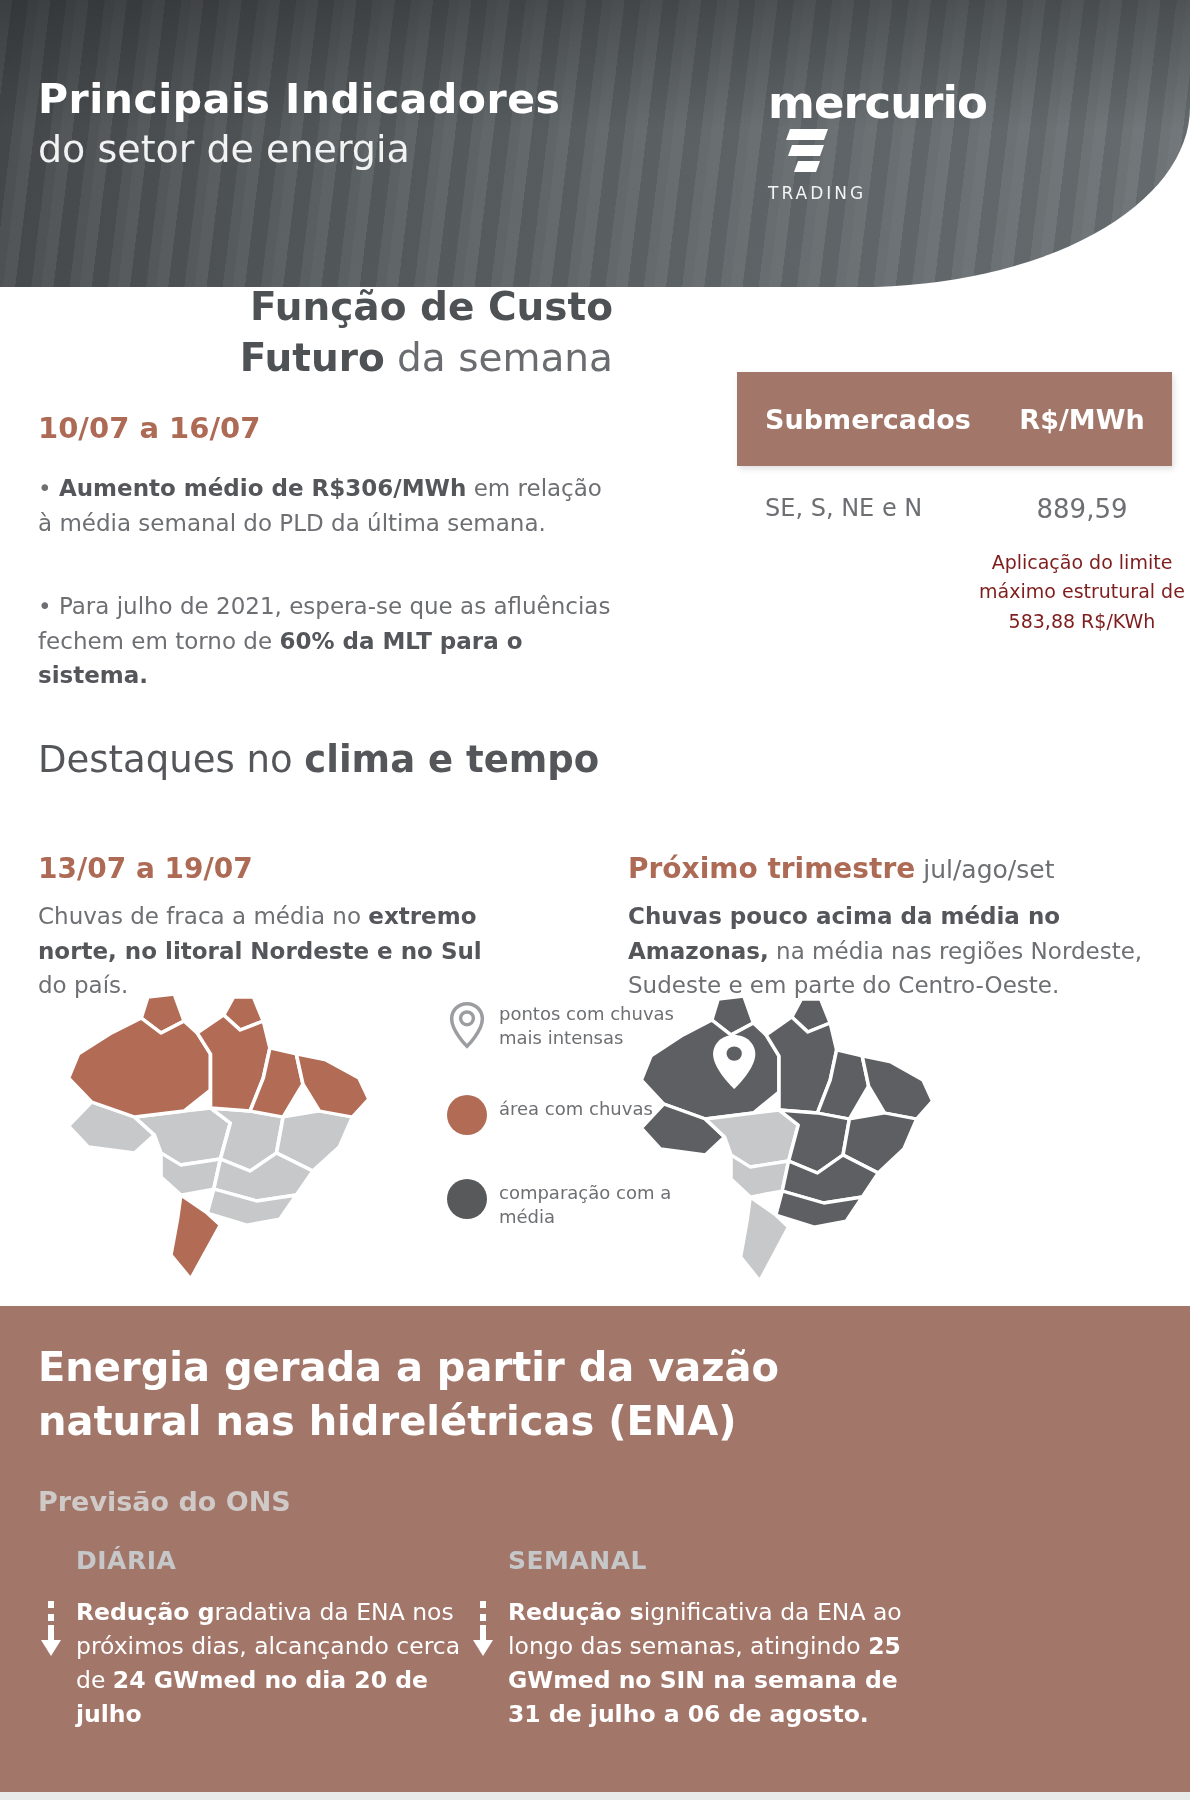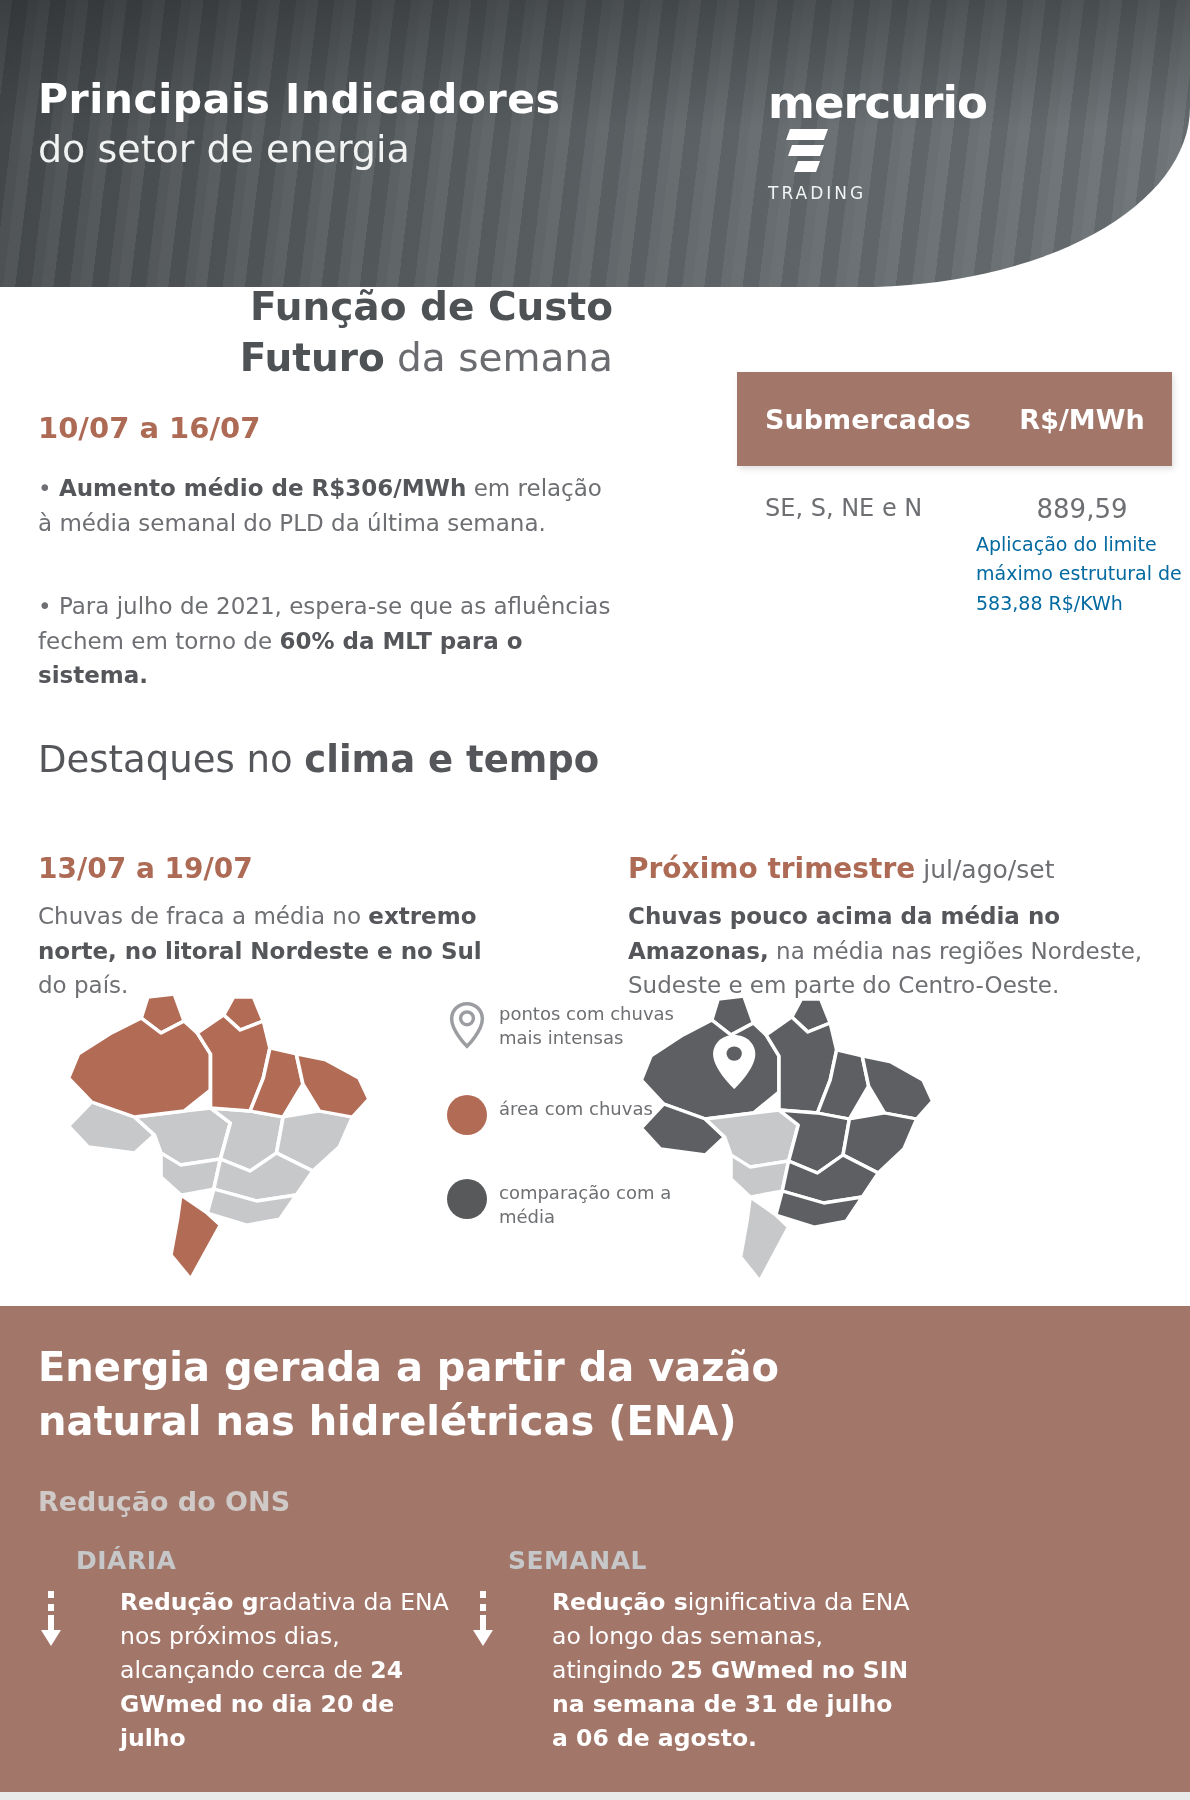--- a/index.html
+++ b/index.html
@@ -37,22 +37,22 @@
   .thead{
     display:flex;align-items:center;height:94px;background:#a3766a;color:#ffffff;
     font-weight:bold;box-shadow:2px 3px 6px rgba(0,0,0,0.12);
   }
   .thead .c1{flex:1;font-size:27px;padding-left:28px;}
   .thead .c2{width:180px;font-size:27px;text-align:center;}
   .trow{display:flex;align-items:flex-start;margin-top:28px;color:#6d6f72;}
   .trow .c1{flex:1;font-size:24px;padding-left:28px;}
   .trow .c2{width:180px;font-size:26px;text-align:center;}
   .tnote{
-    margin-left:auto;width:212px;margin-top:6px;margin-right:-16px;
-    text-align:left;font-size:19px;color:#0369a1;line-height:1.55;
+    margin-left:auto;width:212px;margin-top:24px;margin-right:-16px;
+    text-align:center;font-size:19px;color:#7f1d1d;line-height:1.55;
   }
   
   .clima-title{position:absolute;left:38px;top:738px;margin:0;font-size:37px;color:#54565a;font-weight:normal;}
   .clima-title .b{font-weight:bold;}
   .clima-col{position:absolute;top:852px;}
   .clima-col.left{left:38px;width:450px;}
   .clima-col.right{left:620px;width:558px;margin-left:8px;}
   .clima-label{font-size:28px;font-weight:bold;color:#ad6a54;}
   .clima-label .suffix{font-weight:normal;color:#6d6f72;font-size:25px;margin-left:8px;}
   .clima-text{font-size:23px;color:#6d6f72;line-height:1.5;margin-top:14px;}
@@ -73,21 +73,21 @@
   .legend-circle.dark{background:#58595b;}
   .legend-text{font-size:18px;color:#6d6f72;line-height:1.35;padding-top:2px;margin-left:6px;}
   
   .ena{position:absolute;left:0;top:1306px;width:1190px;height:494px;background:#a3766a;color:#ffffff;}
   .ena-title{position:absolute;left:38px;top:34px;margin:0;font-size:40px;font-weight:bold;line-height:1.35;}
   .ena-subtitle{position:absolute;left:38px;top:180px;font-size:27px;font-weight:bold;color:#cfcac7;}
   .ena-col{position:absolute;top:240px;}
   .ena-col.daily{left:38px;width:425px;}
   .ena-col.weekly{left:470px;width:440px;}
   .ena-header{font-size:25px;font-weight:bold;color:#c5c7c9;letter-spacing:0.5px;margin-left:38px;}
-  .ena-body{display:flex;margin-top:10px;gap:44px;}
+  .ena-body{display:flex;margin-top:20px;}
   .ena-arrow{flex:0 0 38px;padding-top:4px;}
   .ena-text{font-size:23.5px;line-height:1.45;}
   .ena-text .b{font-weight:bold;}
 </style>
 </head>
 <body>
 
 <div class="page">
 
   <header class="hero">
@@ -216,21 +216,21 @@
       <path d="M31,15 C27.2,15 24.4,17.8 24.4,21.4 C24.4,26.4 31,33 31,33 C31,33 37.6,26.4 37.6,21.4 C37.6,17.8 34.8,15 31,15 Z" fill="#ffffff"></path>
       <circle cx="31" cy="21.2" r="2.4" fill="#5d5f62"></circle>
     </g>
   </svg>
 
   <section class="ena">
     <h2 class="ena-title">
       <span>Energia gerada a partir da vazão</span><br>
       <span>natural nas hidrelétricas (ENA)</span>
     </h2>
-    <div class="ena-subtitle">Redução do ONS</div>
+    <div class="ena-subtitle">Previsão do ONS</div>
 
     <div class="ena-col daily">
       <div class="ena-header">DIÁRIA</div>
       <div class="ena-body">
         <span class="ena-arrow">
           <svg width="26" height="60" viewBox="0 0 26 60">
             <line x1="13" y1="2" x2="13" y2="24" stroke="#ffffff" stroke-width="6" stroke-dasharray="7 6"></line>
             <line x1="13" y1="26" x2="13" y2="44" stroke="#ffffff" stroke-width="6"></line>
             <polygon points="3,41 23,41 13,57" fill="#ffffff"></polygon>
           </svg>

